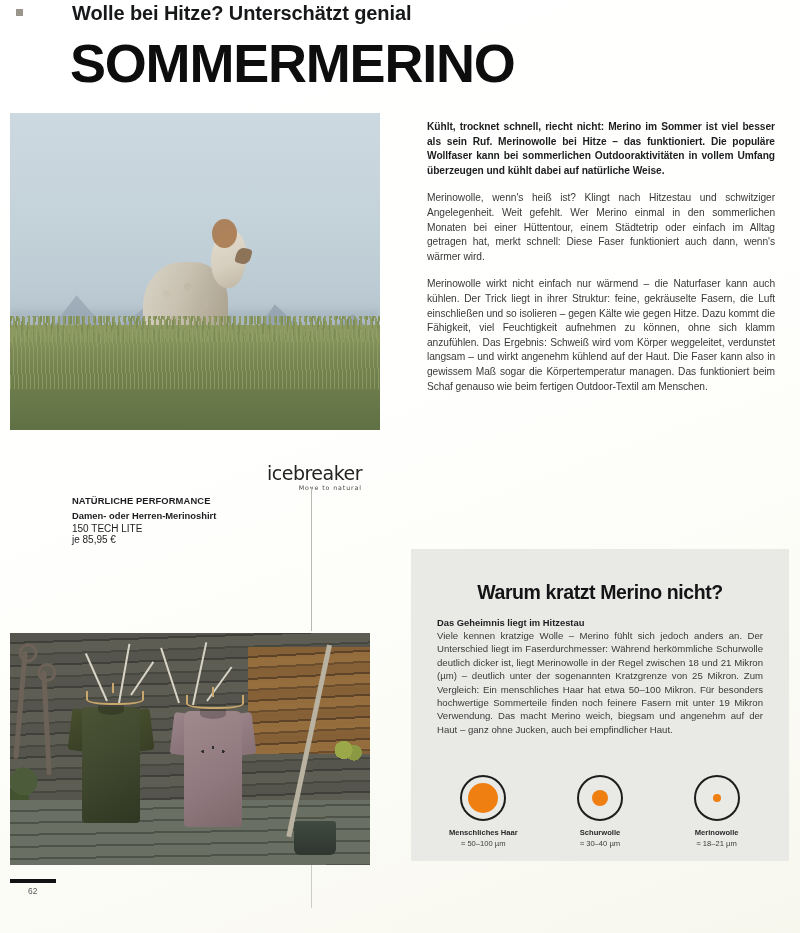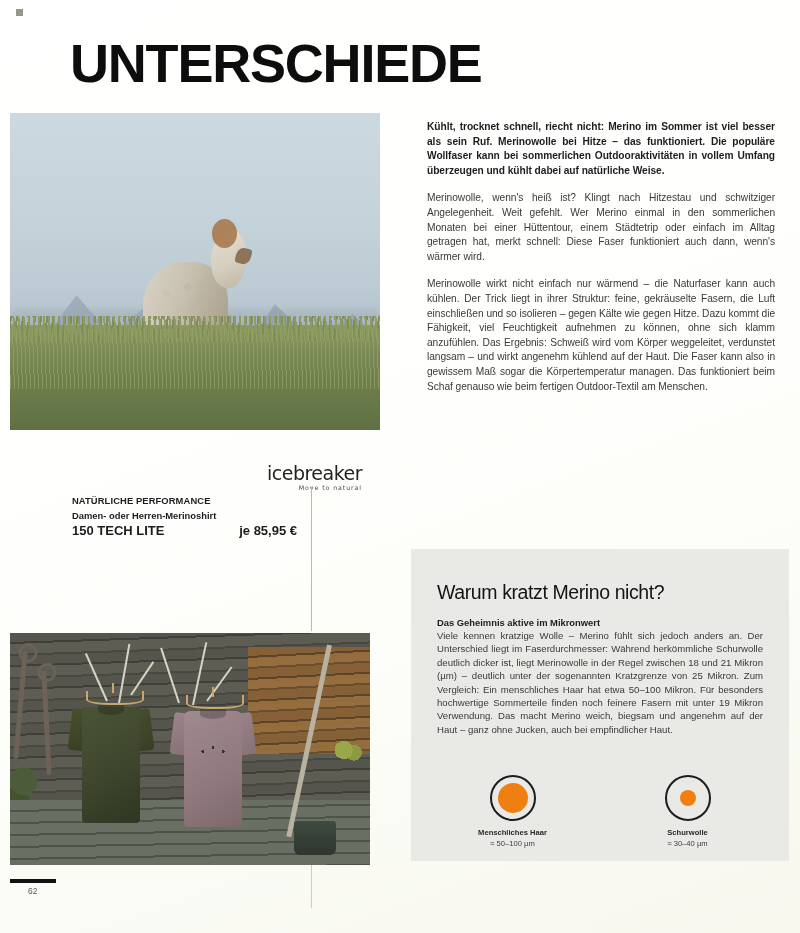--- a/index.html
+++ b/index.html
@@ -151,21 +151,21 @@
     margin:0 0 4px 0;font-size:9.4px;font-weight:bold;color:#1c1d1f;letter-spacing:.1px;
   }
   .product p{
     margin:0 0 7px 0;font-size:9.6px;line-height:13.4px;color:#3a3a3b;
   }
   .product .name{
     font-size:9.4px;font-weight:bold;color:#1c1d1f;line-height:12.6px;
   }
   .product .priceline{
     display:flex;justify-content:space-between;align-items:baseline;
-    font-size:13px;font-weight:bold;color:#1c1d1f;
+    font-size:10px;font-weight:normal;color:#1c1d1f;flex-direction:column;
   }
 
   .vrule{
     position:absolute;left:311px;top:487px;width:1px;height:144px;
     background:#b9b9b3;
   }
   .vrule2{
     position:absolute;left:311px;top:862px;width:1px;height:46px;
     background:#cccdc6;
   }
@@ -261,21 +261,21 @@
                radial-gradient(circle at 20% 70%,#43532f 0 12px,transparent 12px);
   }
 
   
   .infobox{
     position:absolute;left:411px;top:549px;width:378px;height:312px;
     background:#e9e9e6;
   }
   .infobox h2{
     margin:0;padding:32px 26px 0 26px;
-    font-size:19.5px;font-weight:normal;color:#141416;letter-spacing:-0.4px;
+    font-size:19.5px;font-weight:bold;color:#141416;letter-spacing:-0.4px;text-align:center;
   }
   .infobox .secret{
     margin:13px 26px 0 26px;font-size:9.4px;font-weight:bold;color:#1c1d1f;
   }
   .infobox .btxt{
     margin:1px 26px 0 26px;font-size:9.6px;line-height:13.4px;color:#3a3a3b;
     text-align:justify;
   }
 
   .fibers{
@@ -304,21 +304,22 @@
     position:absolute;left:28px;top:886px;font-size:8.4px;color:#575758;
   }
 </style>
 </head>
 <body>
 
 <div class="page">
 
   <div class="corner-mark"></div>
 
-  <div class="title">UNTERSCHIEDE</div>
+  <div class="kicker">Wolle bei Hitze? Unterschätzt genial</div>
+  <div class="title">SOMMERMERINO</div>
 
   <div class="hero">
     <div class="sky"></div>
     <div class="mtn3"></div>
     <div class="mtn1"></div>
     <div class="mtn2"></div>
     <div class="sheep">
       <div class="body"></div>
       <div class="fleece"></div>
       <div class="leg l1"></div>
@@ -388,37 +389,44 @@
       <div class="sleeve sl"></div>
         <div class="sleeve sr"></div>
       <div class="torso"></div>
         <div class="collar"></div>
         <div class="motif"></div>
     </div>
   </div>
 
   <div class="infobox">
     <h2>Warum kratzt Merino nicht?</h2>
-    <div class="secret">Das Geheimnis aktive im Mikronwert</div>
+    <div class="secret">Das Geheimnis liegt im Hitzestau</div>
     <p class="btxt">Viele kennen kratzige Wolle – Merino fühlt sich jedoch anders an. Der Unterschied liegt im Faserdurchmesser: Während herkömmliche Schurwolle deutlich dicker ist, liegt Merinowolle in der Regel zwischen 18 und 21 Mikron (µm) – deutlich unter der sogenannten Kratzgrenze von 25 Mikron. Zum Vergleich: Ein menschliches Haar hat etwa 50–100 Mikron. Für besonders hochwertige Sommerteile finden noch feinere Fasern mit unter 19 Mikron Verwendung. Das macht Merino weich, biegsam und angenehm auf der Haut – ganz ohne Jucken, auch bei empfindlicher Haut.</p>
 
     <div class="fibers">
       <div class="fiber f1">
         <div class="ring">
             <div class="dot"></div>
           </div>
         <div class="fname">Menschliches Haar</div>
         <div class="fval">≈ 50–100 µm</div>
       </div>
       <div class="fiber f2">
         <div class="ring">
             <div class="dot"></div>
           </div>
         <div class="fname">Schurwolle</div>
         <div class="fval">≈ 30–40 µm</div>
       </div>
+      <div class="fiber f3">
+        <div class="ring">
+            <div class="dot"></div>
+          </div>
+        <div class="fname">Merinowolle</div>
+        <div class="fval">≈ 18–21 µm</div>
+      </div>
     </div>
   </div>
 
   <div class="pagebar"></div>
   <div class="pageno">62</div>
 
 </div>
 
 </body></html>

